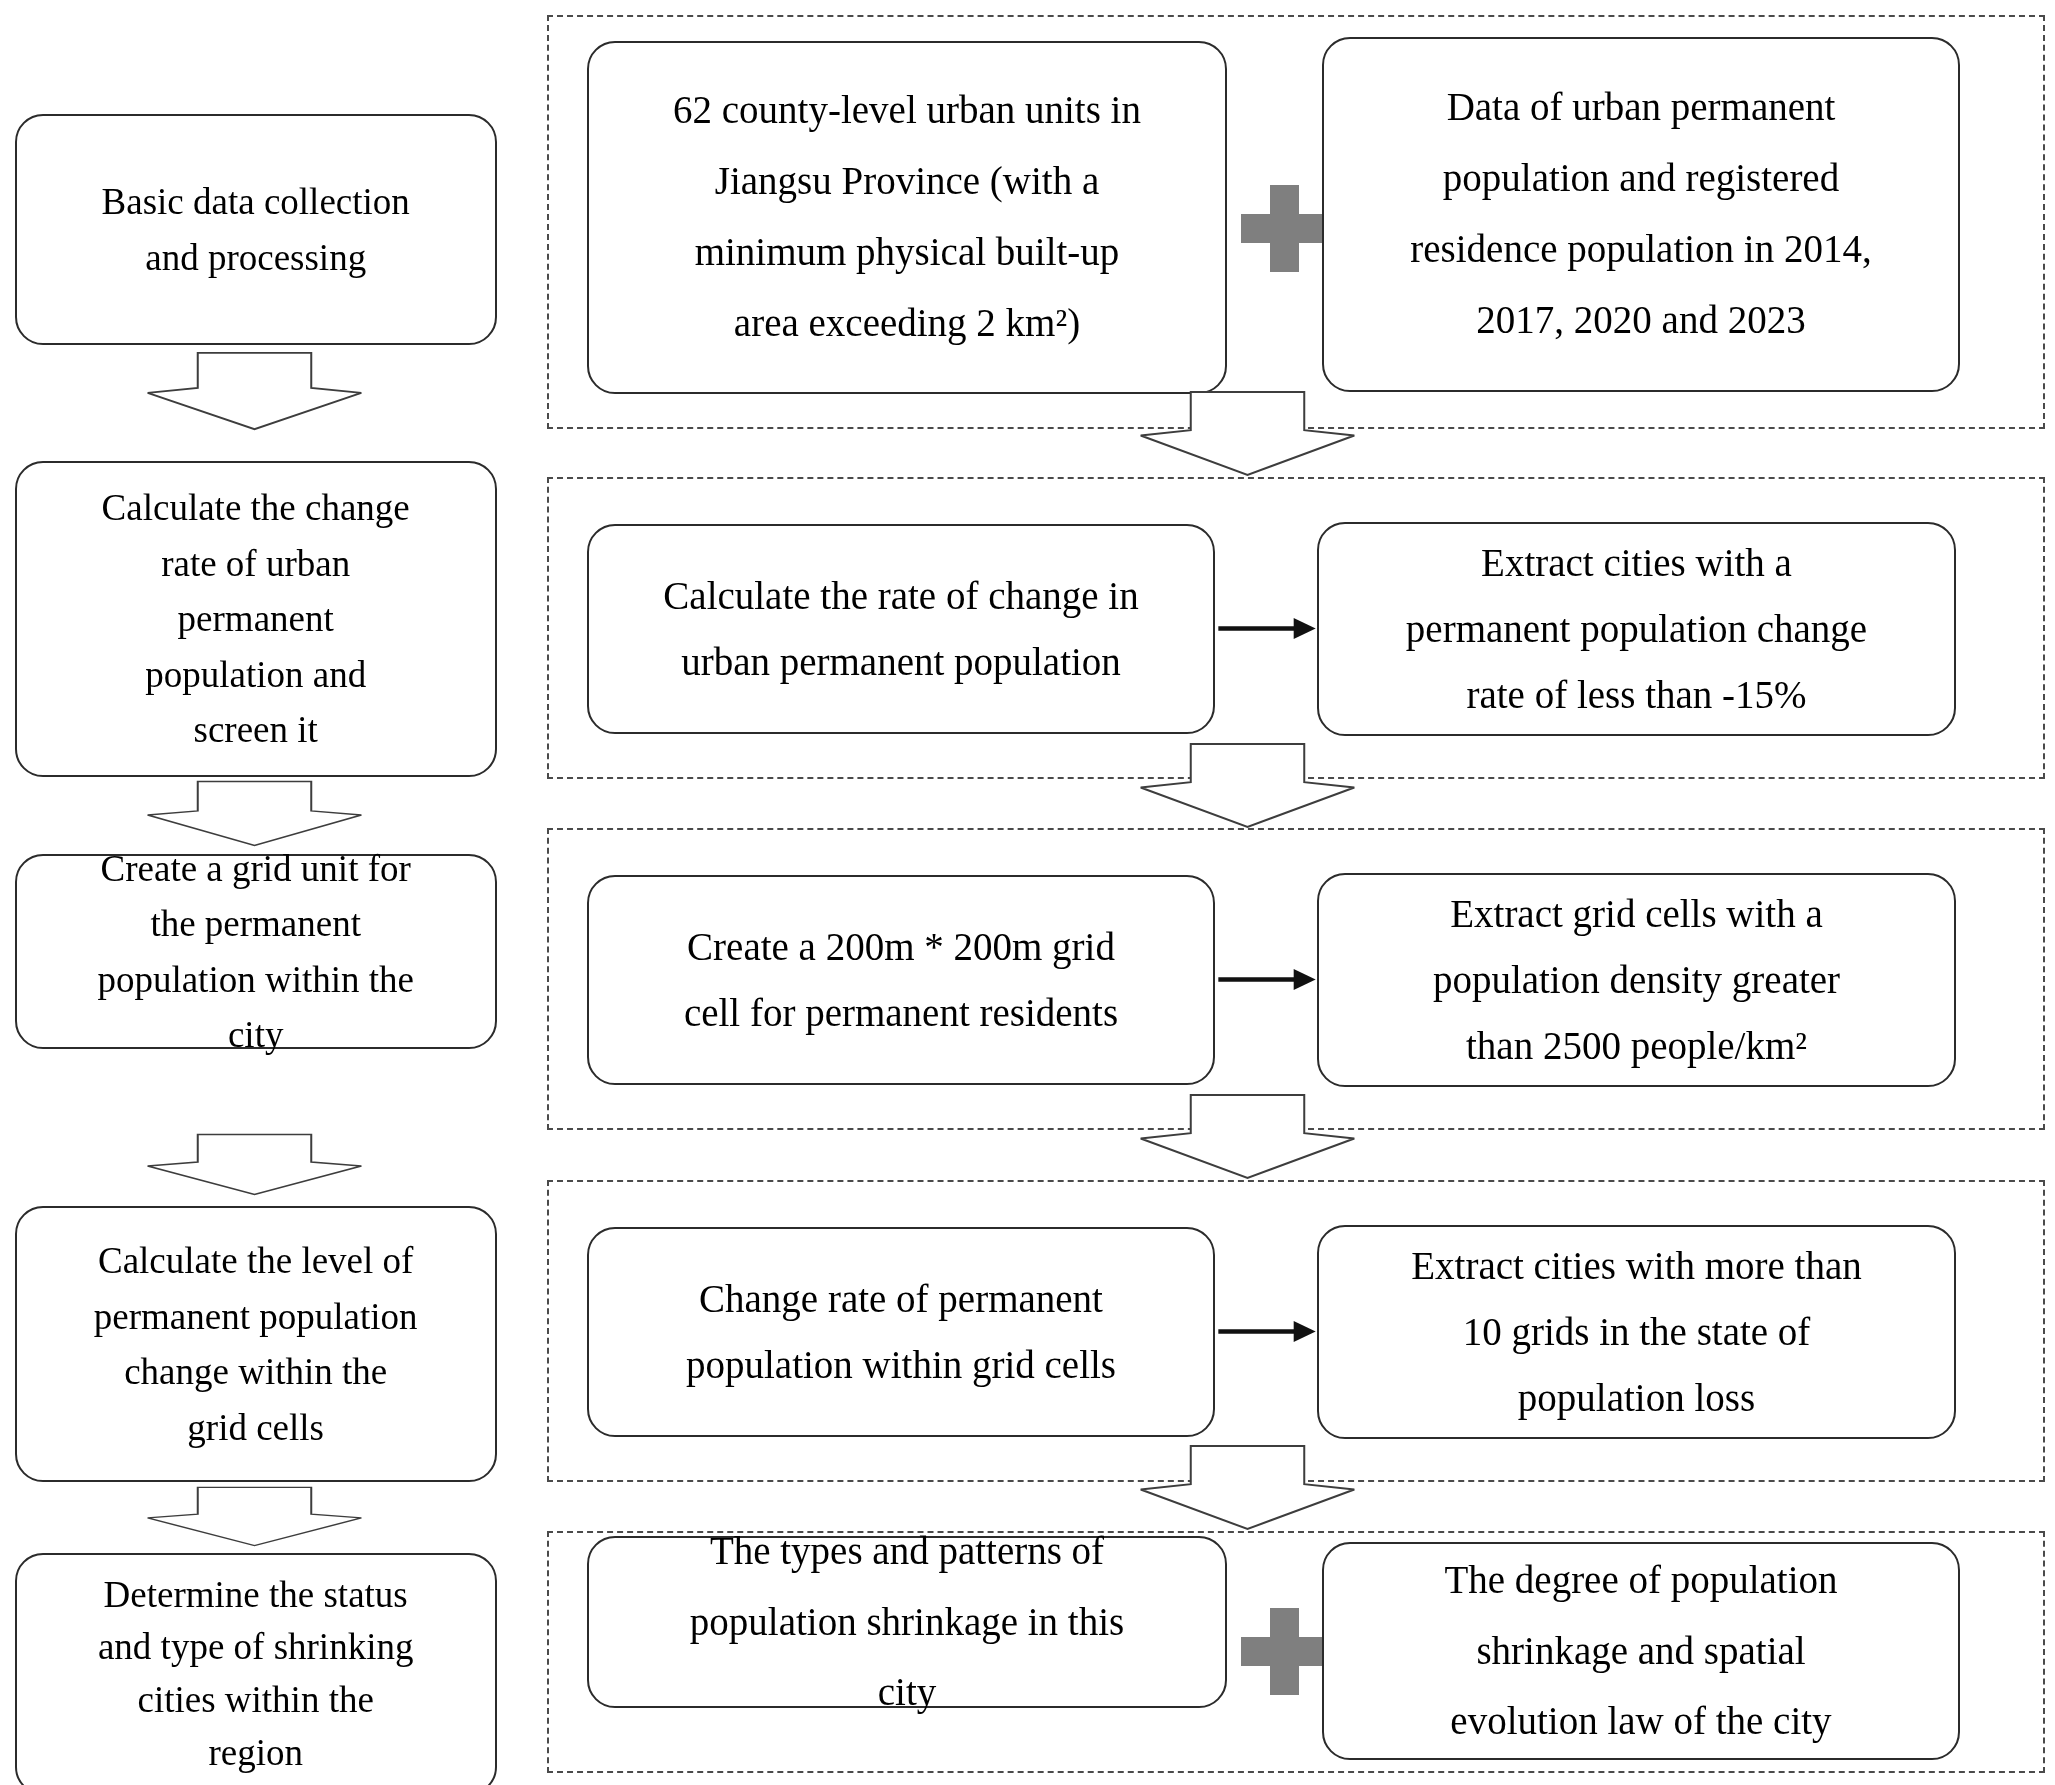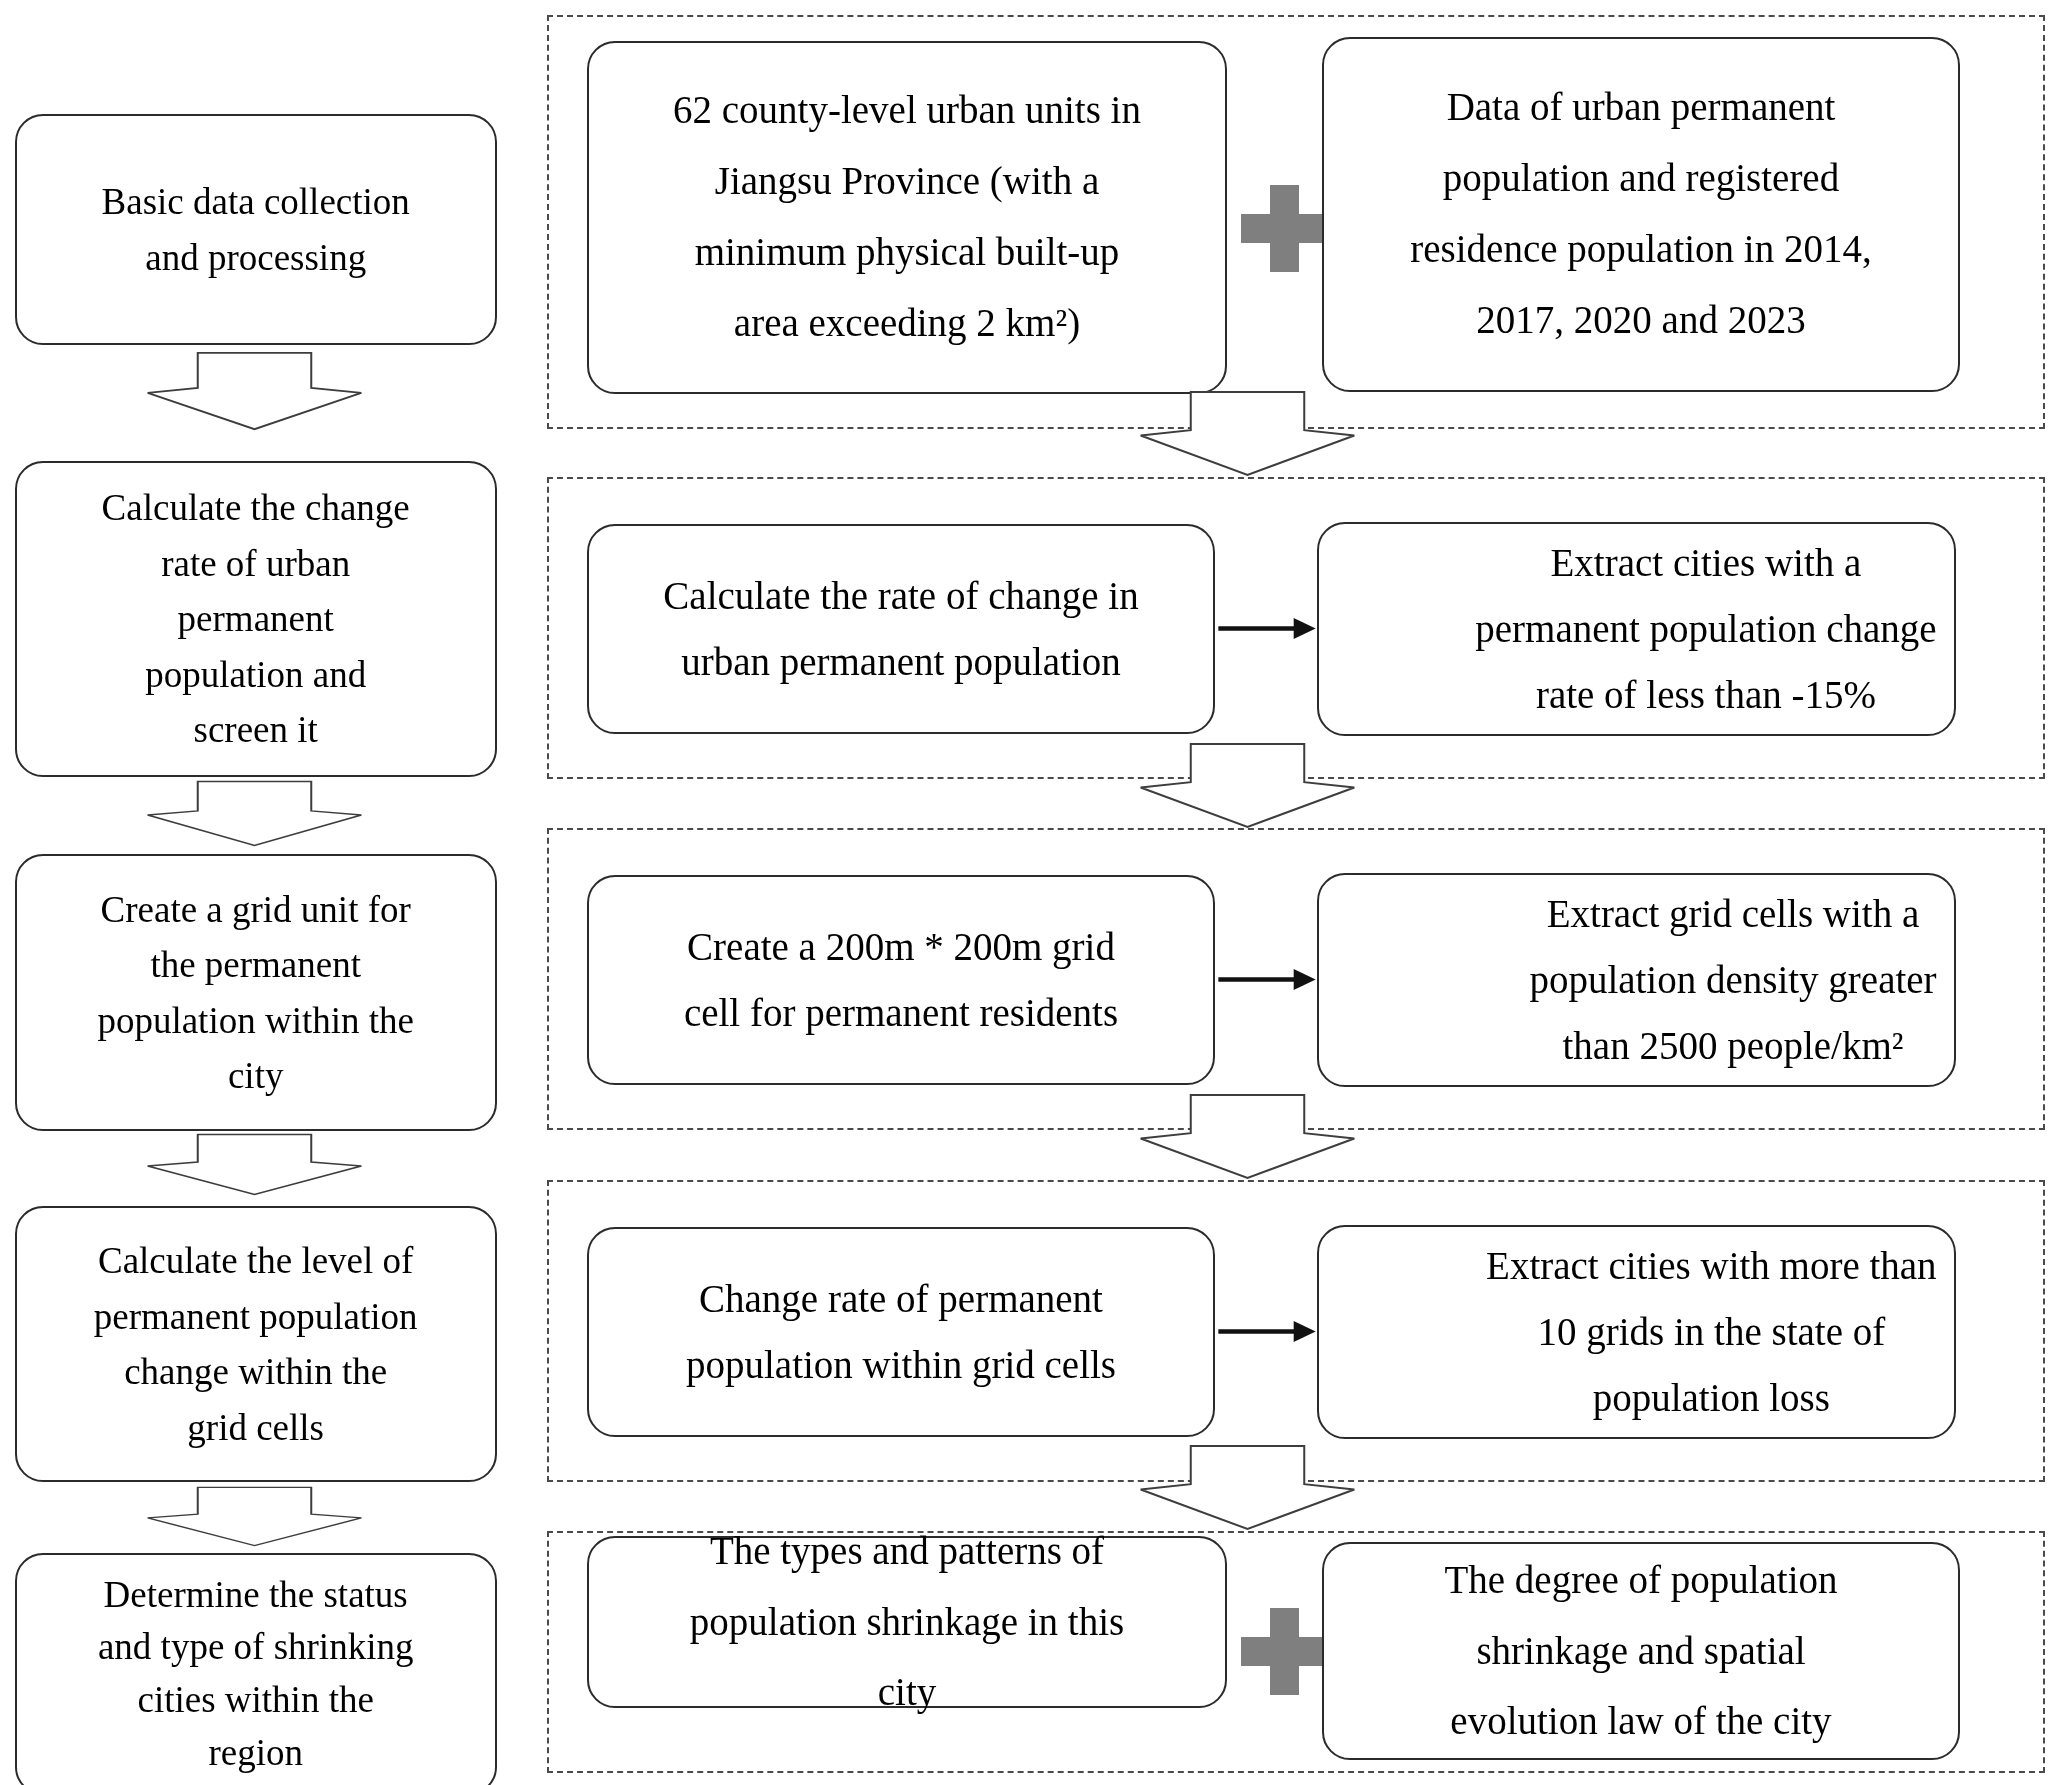--- a/index.html
+++ b/index.html
@@ -31,21 +31,21 @@
   }
   .btext{
     white-space:pre-line;
     padding:0 17.4px;
   }
   
   .lbox{left:14.7px;width:482px;}
   .lbox .btext{font-size:37px;line-height:1.5;}
   .l1{top:114px;height:231px;}
   .l2{top:461px;height:316px;}
-  .l3{top:854px;height:277px;}
+  .l3{top:854px;height:195px;}
   .l4{top:1206px;height:276px;}
   .l5{top:1553px;height:242px;}
   .l5 .btext{line-height:1.42;}
   
   .rrow{
     position:absolute;
     left:547px;width:1498px;
     box-sizing:border-box;
     border:2px dashed var(--c-dashed-border);
     background:transparent;
@@ -54,21 +54,21 @@
   .r2{top:477px;height:302px;}
   .r3{top:828px;height:302px;}
   .r4{top:1180px;height:302px;}
   .r5{top:1531px;height:242px;}
   .rbox .btext{font-size:39px;line-height:1.7;}
   .r1 .rbox .btext,.r5 .rbox .btext{line-height:1.82;}
   
   .ba-wide{left:38px;top:24px;width:640px;height:353px;}   
   .bb-wide{left:773px;top:20px;width:638px;height:355px;} 
   .ba-mid{left:38px;top:45px;width:628px;height:210px;}    
-  .bb-mid{left:768px;top:43px;width:639px;height:214px;justify-content:flex-end;}  
+  .bb-mid{left:768px;top:43px;width:639px;height:214px;}  
   .ba-low{left:38px;top:3px;width:640px;height:172px;}    
   .bb-low{left:773px;top:9px;width:638px;height:218px;}  
   
   .plus{position:absolute;width:87px;height:87px;}
   .plus-r1{left:692px;top:168px;}
   .plus-r5{left:692px;top:75px;}
   .plus .pv{position:absolute;left:29px;top:0;width:29px;height:87px;background:var(--c-plus);}
   .plus .ph{position:absolute;left:0;top:29px;width:87px;height:29px;background:var(--c-plus);}
   
   .harrow{position:absolute;left:668px;top:135px;width:100px;height:29px;}

